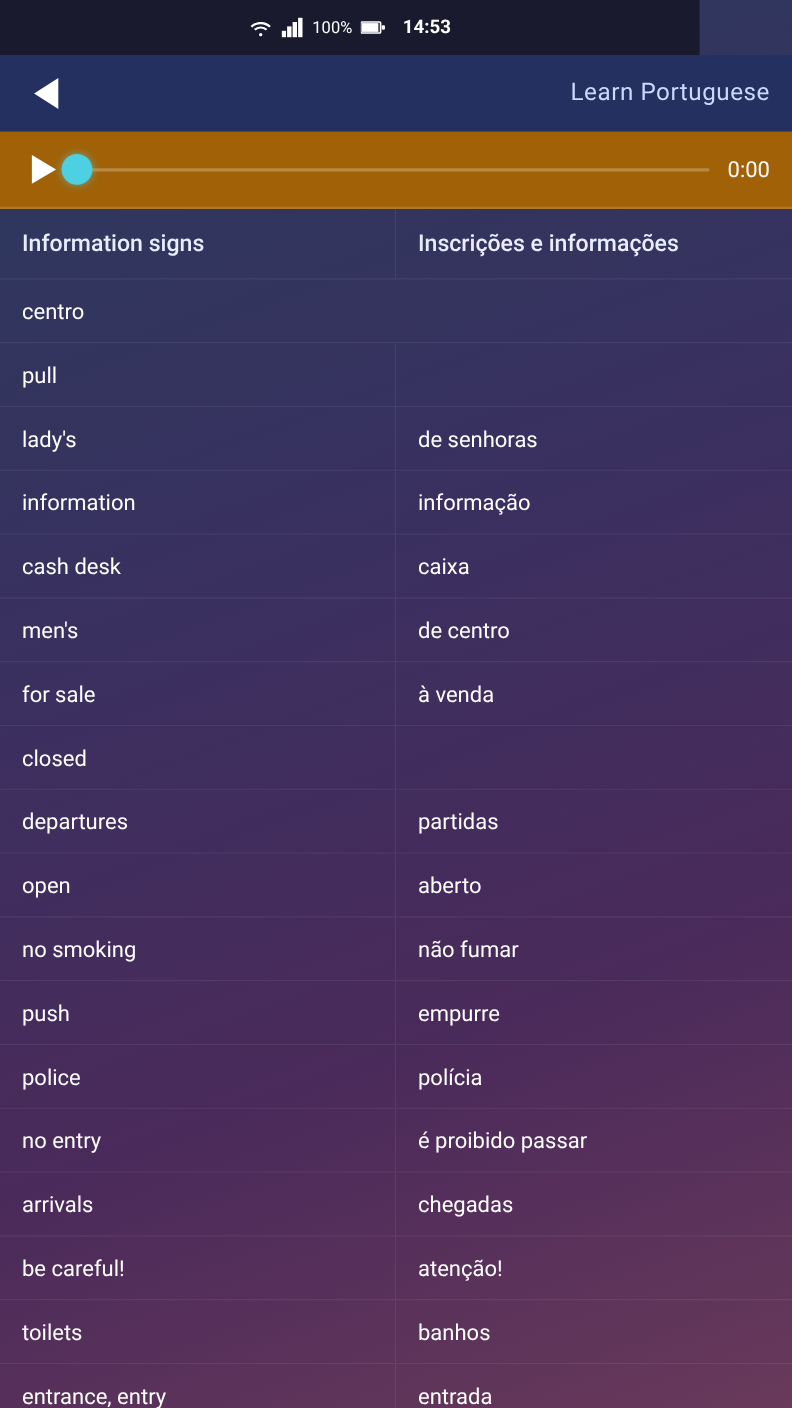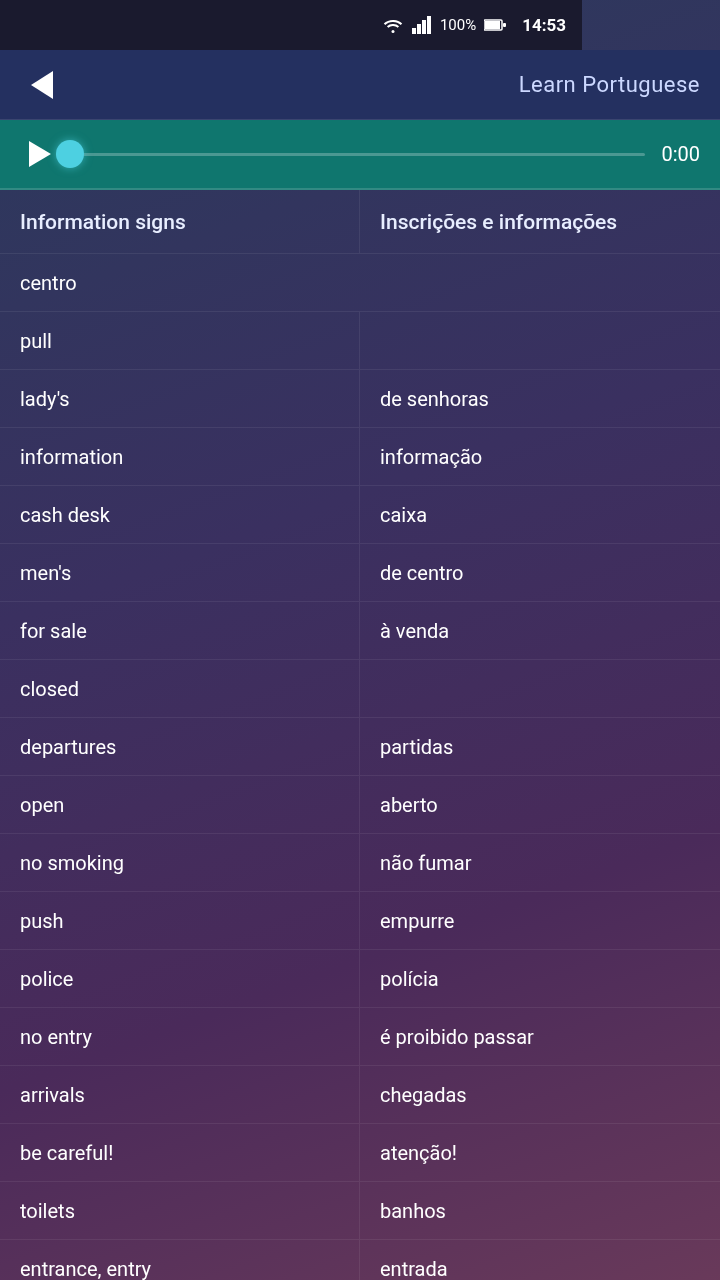--- a/index.html
+++ b/index.html
@@ -9,26 +9,26 @@
       width: 720px;
       min-height: 1280px;
       font-family: 'Roboto', Arial, sans-serif;
       background: linear-gradient(160deg, #2a3a5c 0%, #3a3060 40%, #4a2a5a 70%, #6a3a5a 100%);
       color: #ffffff;
       overflow-x: hidden;
     }
 
     
     .status-bar {
-      width: 582px;
+      width: 636px;
       height: 50px;
       background: #1a1a2e;
       display: flex;
       align-items: center;
-      justify-content: flex-end;
+      justify-content: center;
       padding: 0 16px;
       gap: 10px;
     }
 
     .status-icons {
       display: flex;
       align-items: center;
       gap: 8px;
       font-size: 15px;
       color: #fff;
@@ -75,21 +75,21 @@
       font-size: 22px;
       color: #ccd8ff;
       font-weight: normal;
       letter-spacing: 0.5px;
     }
 
     
     .audio-player {
       width: 720px;
       height: 70px;
-      background: #0f766e;
+      background: #a16207;
       display: flex;
       align-items: center;
       padding: 0 20px;
       border-bottom: 2px solid rgba(255,255,255,0.15);
     }
 
     .play-btn {
       width: 36px;
       height: 36px;
       display: flex;

